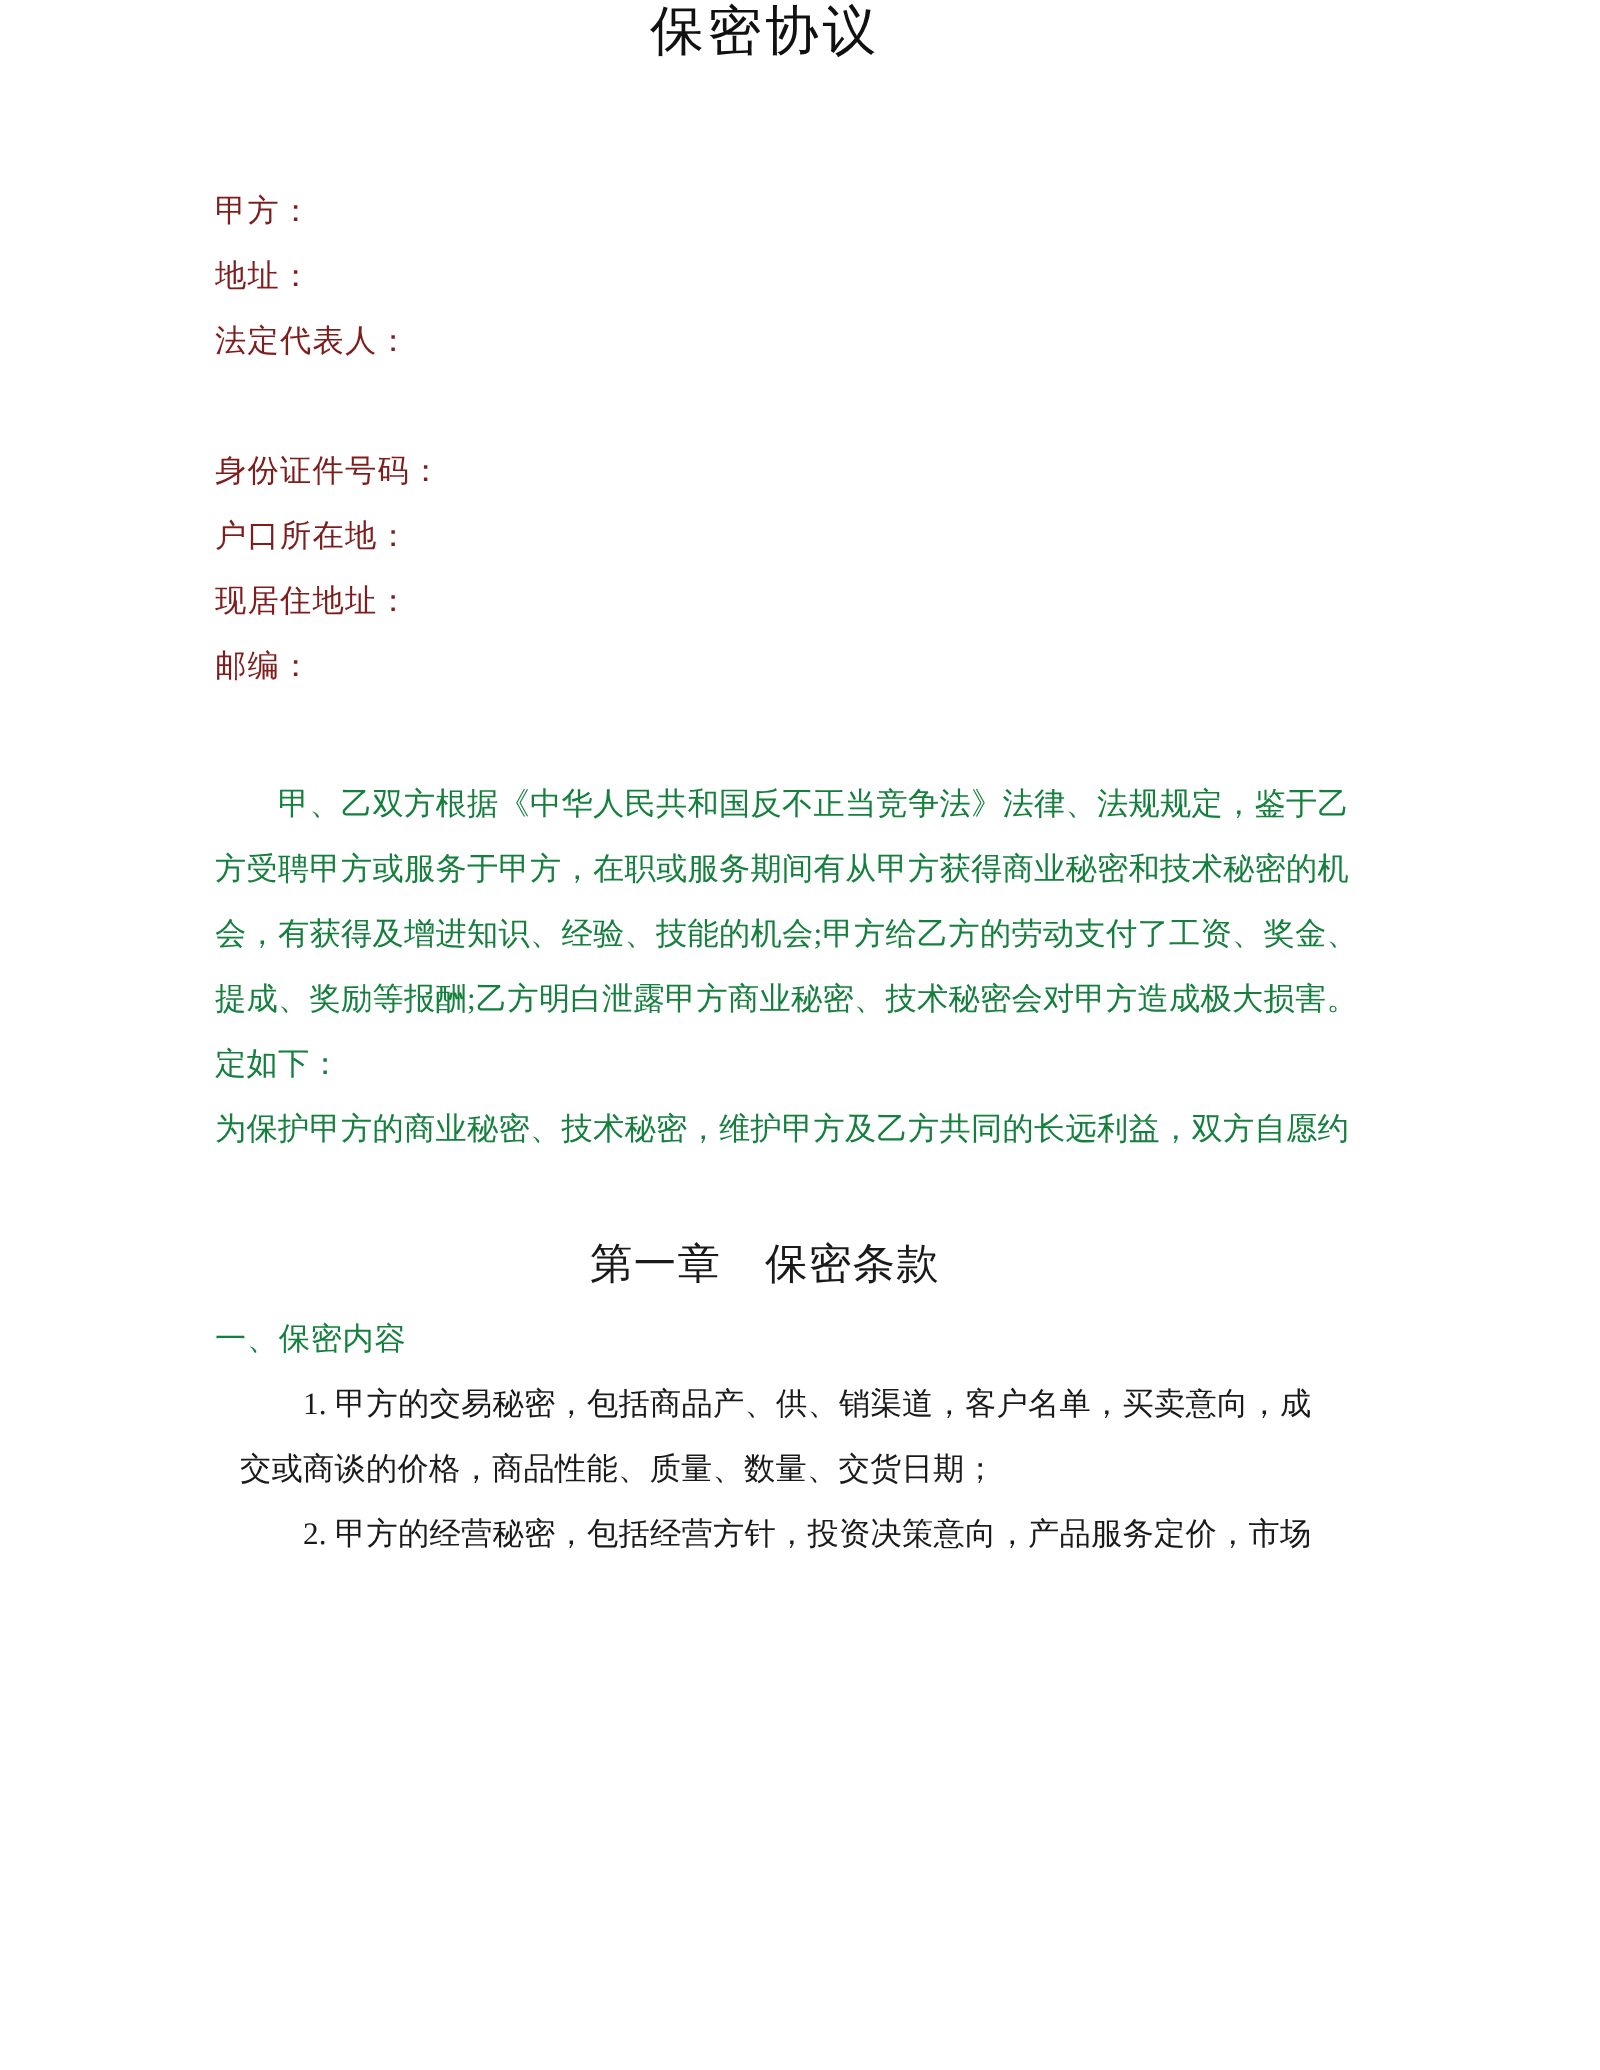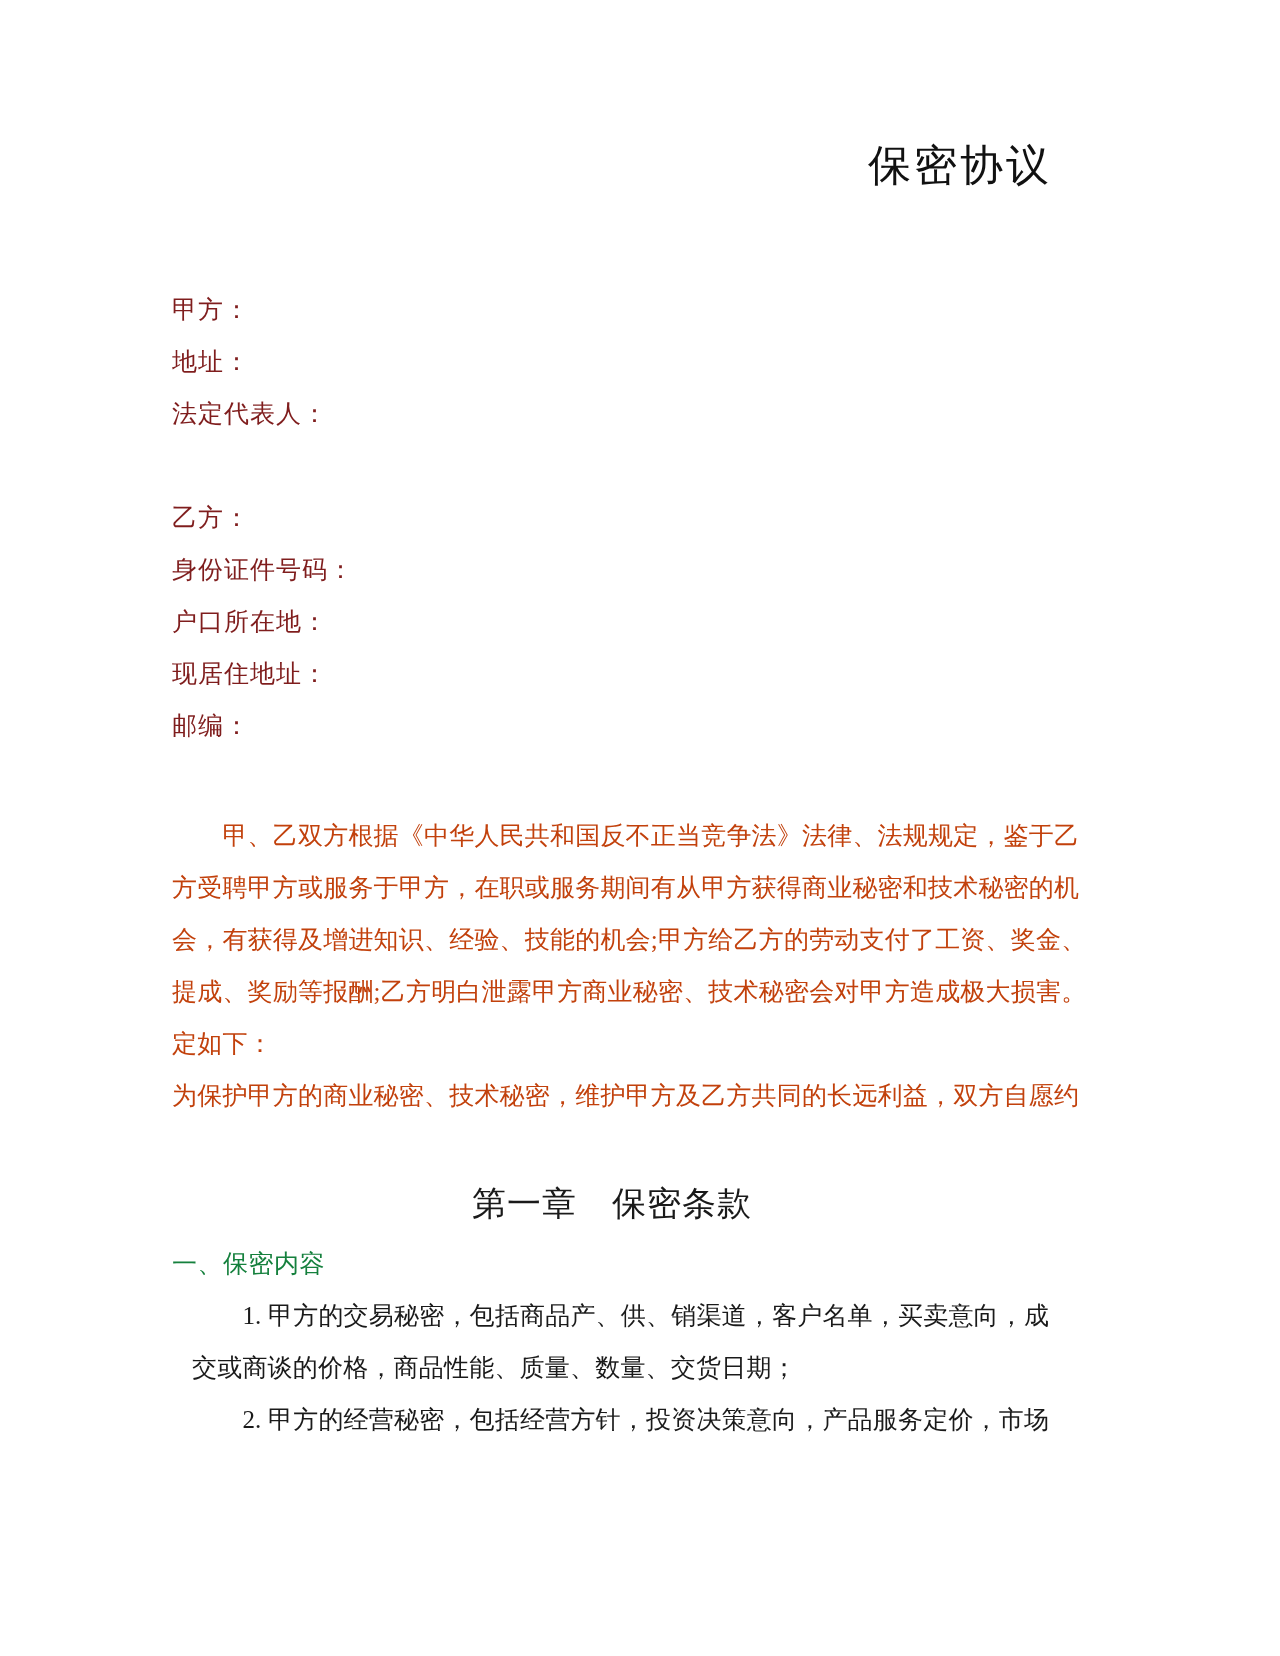--- a/index.html
+++ b/index.html
@@ -20,26 +20,25 @@
     overflow: hidden;
     box-sizing: border-box;
   }
   .content {
     position: absolute;
     left: 172px;
     top: 0;
     width: 880px;
   }
   .doc-title {
-    text-align: right;
+    text-align: center;
     font-size: 43px;
     line-height: 1.2;
     letter-spacing: 3px;
     margin: 0;
-    padding-top: 140px;
     font-weight: normal;
     color: #111111;
   }
   .spacer-after-title { height: 92px; }
   .field-block { margin: 0; }
   .field-line {
     font-size: 25px;
     line-height: 52px;
     letter-spacing: 1px;
     white-space: pre;
@@ -53,21 +52,21 @@
     letter-spacing: 0.2px;
     color: #1a1a1a;
     text-align: justify;
     text-justify: inter-character;
     margin: 0;
   }
   .para-line {
     font-size: 25px;
     line-height: 52px;
     white-space: pre;
-    color: #c2410c;
+    color: #15803d;
   }
   .chapter-gap { height: 56px; }
   .chapter-heading {
     text-align: center;
     font-size: 34px;
     line-height: 52px;
     letter-spacing: 1px;
     color: #1a1a1a;
     white-space: pre;
   }
@@ -100,21 +99,20 @@
 
     <div class="field-block">
       <div class="field-line">甲方：</div>
       <div class="field-line">地址：</div>
       <div class="field-line">法定代表人：</div>
     </div>
 
     <div class="block-gap"></div>
 
     <div class="field-block">
-      <div class="field-line">乙方：</div>
       <div class="field-line">身份证件号码：</div>
       <div class="field-line">户口所在地：</div>
       <div class="field-line">现居住地址：</div>
       <div class="field-line">邮编：</div>
     </div>
 
     <div class="body-gap"></div>
 
     <div class="body-para">
       <div class="para-line">　　甲、乙双方根据《中华人民共和国反不正当竞争法》法律、法规规定，鉴于乙</div>

